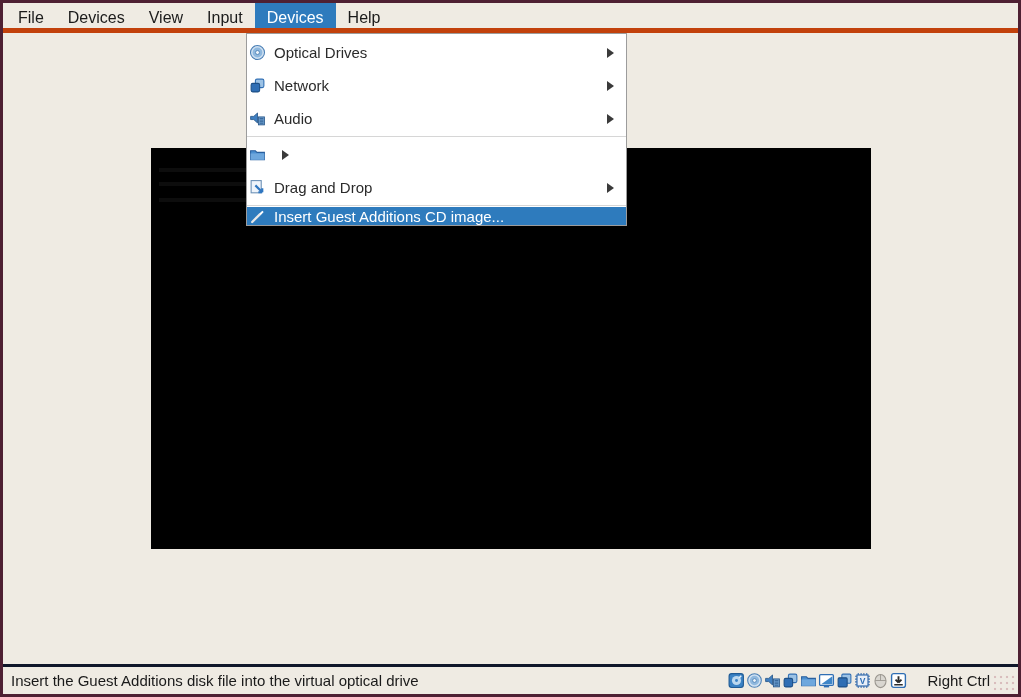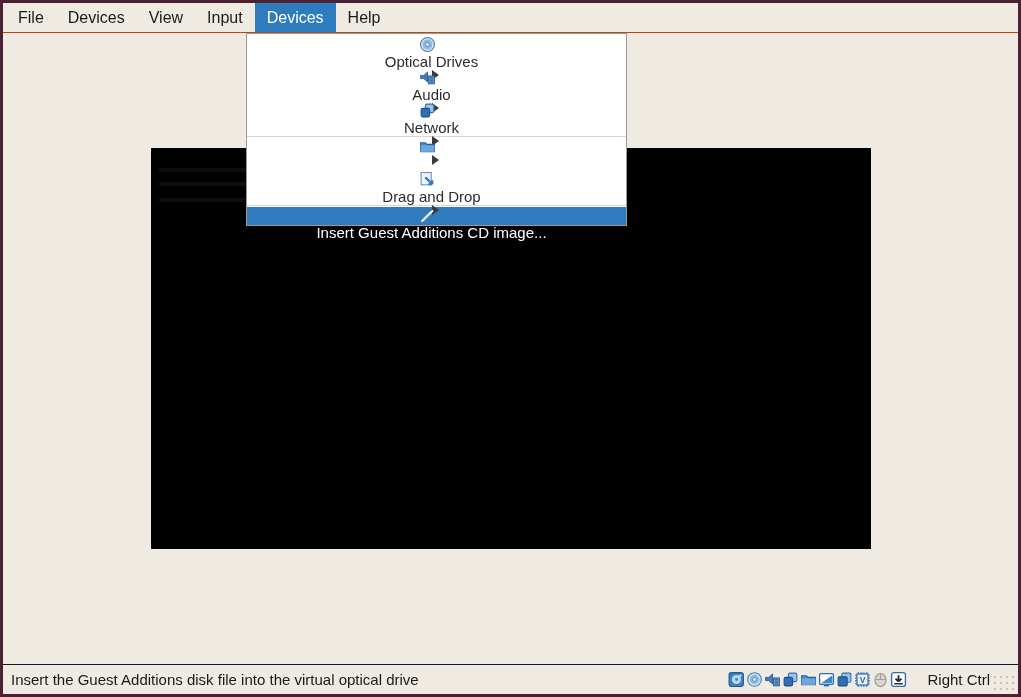--- a/index.html
+++ b/index.html
@@ -14,21 +14,21 @@
     overflow: hidden;
   }
 
   
   .menubar {
     position: absolute; top: 0; left: 0; right: 0;
     height: 30px;
     display: flex; align-items: stretch;
     padding-left: 3px;
     background: #efebe3;
-    border-bottom: 1px solid #c2410c;
+    border-bottom: 5px solid #c2410c;
     z-index: 5;
   }
   .menubar .mitem {
     padding: 0 12px;
     line-height: 29px;
     font-size: 16px;
     color: #1b1b1b;
     cursor: default;
     white-space: nowrap;
   }
@@ -58,21 +58,20 @@
     padding-top: 2px;
     z-index: 10;
   }
   .ditem {
     height: 33px;
     display: flex; align-items: center;
     padding-left: 2px; padding-right: 12px;
     font-size: 15px;
     color: #2b2b2b;
     cursor: default;
-    flex-direction: column;
   }
   .ditem .icon {
     width: 17px; height: 17px;
     display: inline-flex; align-items: center; justify-content: center;
     margin-right: 8px;
     flex: 0 0 17px;
   }
   .ditem .label { flex: 1 1 auto; white-space: nowrap; }
   .ditem .subarrow {
     width: 0; height: 0;
@@ -89,21 +88,21 @@
   }
   .dsep { height: 1px; background: #d6d6d6; margin: 1px 0; }
 
   
   .statusbar {
     position: absolute;
     left: 0; right: 0; bottom: 0;
     height: 30px;
     display: flex; align-items: center;
     background: #efebe3;
-    border-top: 1px solid #0f172a;
+    border-top: 3px solid #0f172a;
   }
   .status-msg {
     padding-left: 8px;
     font-size: 15px;
     color: #1a1a1a;
     white-space: nowrap;
     flex: 1 1 auto;
   }
   .status-right {
     display: flex; align-items: center;
@@ -161,37 +160,37 @@
           <circle cx="8" cy="8" r="1.9" fill="#eef4fa" stroke="#4a7fb5" stroke-width="0.8"></circle>
         </svg>
       </span>
       <span class="label">Optical Drives</span>
       <span class="subarrow"></span>
     </div>
 
     <div class="ditem">
       <span class="icon">
         <svg width="17" height="17" viewBox="0 0 16 16">
+          <rect x="6" y="2" width="8" height="8" rx="1.5" fill="#9cc2e5" stroke="#2f6eb4" stroke-width="1"></rect>
+          <rect x="2" y="6" width="8" height="8" rx="1.5" fill="#2f6eb4" stroke="#1d4f86" stroke-width="1"></rect>
+        </svg>
+      </span>
+      <span class="label">Network</span>
+      <span class="subarrow"></span>
+    </div>
+
+    <div class="ditem">
+      <span class="icon">
+        <svg width="17" height="17" viewBox="0 0 16 16">
           <path d="M1.5 6 L4.5 6 L8 2.8 L8 12.2 L4.5 9 L1.5 9 Z" fill="#3f7fc1" stroke="#28578a" stroke-width="0.8"></path>
           <rect x="9" y="6.5" width="5.5" height="7.5" fill="#6d9fd0" stroke="#28578a" stroke-width="0.8"></rect>
           <path d="M10 8 h3.5 M10 9.5 h3.5 M10 11 h3.5 M10 12.5 h3.5" stroke="#28578a" stroke-width="0.7"></path>
         </svg>
       </span>
       <span class="label">Audio</span>
-      <span class="subarrow"></span>
-    </div>
-
-    <div class="ditem">
-      <span class="icon">
-        <svg width="17" height="17" viewBox="0 0 16 16">
-          <rect x="6" y="2" width="8" height="8" rx="1.5" fill="#9cc2e5" stroke="#2f6eb4" stroke-width="1"></rect>
-          <rect x="2" y="6" width="8" height="8" rx="1.5" fill="#2f6eb4" stroke="#1d4f86" stroke-width="1"></rect>
-        </svg>
-      </span>
-      <span class="label">Network</span>
       <span class="subarrow"></span>
     </div>
 
     <div class="dsep"></div>
 
     <div class="ditem">
       <span class="icon">
         <svg width="17" height="17" viewBox="0 0 16 16">
           <path d="M1.5 4.5 L6 4.5 L7.5 6 L14.5 6 L14.5 13 L1.5 13 Z" fill="#4b8fd0" stroke="#2a5f9e" stroke-width="1"></path>
           <path d="M1.5 7 L14.5 7 L14.5 13 L1.5 13 Z" fill="#6ea7dd"></path>

